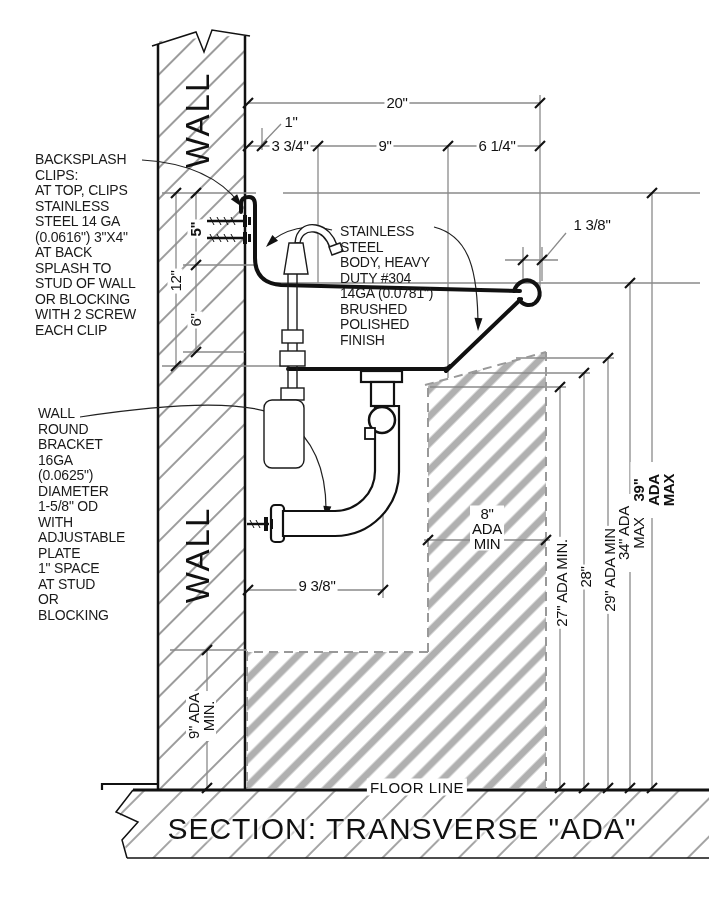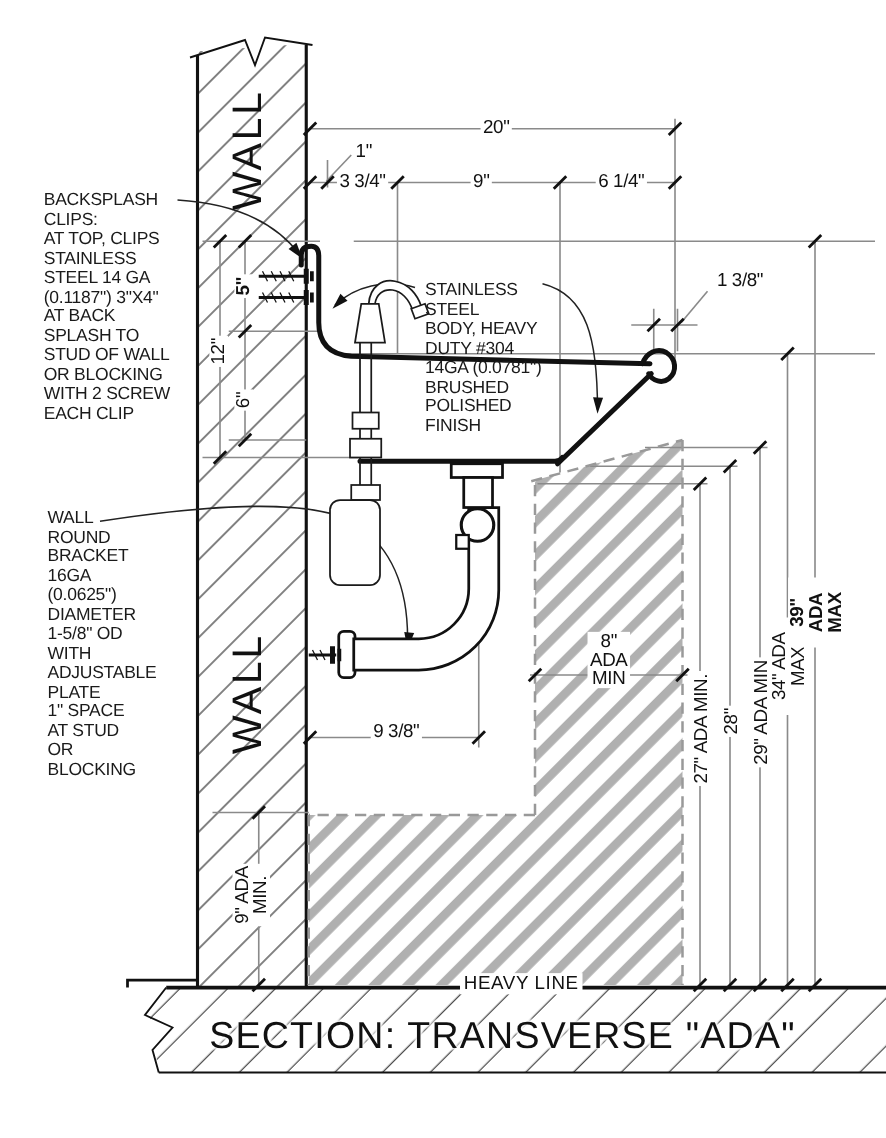--- a/index.html
+++ b/index.html
@@ -231,21 +231,21 @@
     <line x1="243" y1="595" x2="253" y2="585"></line>
         <line x1="378" y1="595" x2="388" y2="585"></line>
   </g>
 </svg>
 
 <div class="note" style="left:35px;top:152px;">BACKSPLASH
 CLIPS:
 AT TOP, CLIPS
 STAINLESS
 STEEL 14 GA
-(0.1187") 3"X4"
+(0.0616") 3"X4"
 AT BACK
 SPLASH TO
 STUD OF WALL
 OR BLOCKING
 WITH 2 SCREW
 EACH CLIP</div>
 <div class="note" style="left:340px;top:224px;">STAINLESS
 STEEL
 BODY, HEAVY
 DUTY #304
@@ -285,16 +285,16 @@
 MIN</div>
 <div class="dim" style="left:317px;top:585px;">9 3/8"</div>
 <div class="dim rot" style="left:201px;top:716px;">9" ADA
 MIN.</div>
 <div class="dim rot" style="left:561px;top:583px;">27" ADA MIN.</div>
 <div class="dim rot" style="left:585px;top:577px;">28"</div>
 <div class="dim rot" style="left:609px;top:570px;">29" ADA MIN</div>
 <div class="dim rot" style="left:631px;top:533px;">34" ADA MAX</div>
 <div class="dim rot bold" style="left:653px;top:490px;">39" ADA MAX</div>
 
-<div class="floorlbl" style="left:417px;top:787px;">HEAVY LINE</div>
+<div class="floorlbl" style="left:417px;top:787px;">FLOOR LINE</div>
 <div class="title" style="left:402px;top:829px;">SECTION: TRANSVERSE "ADA"</div>
 
 </div>
 
 </body></html>

